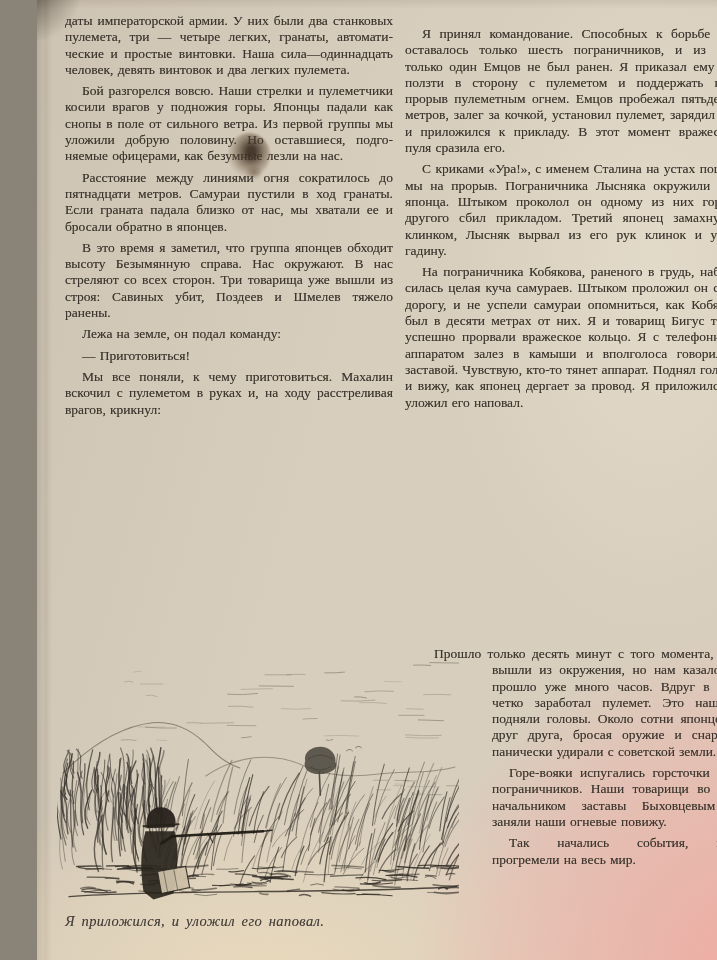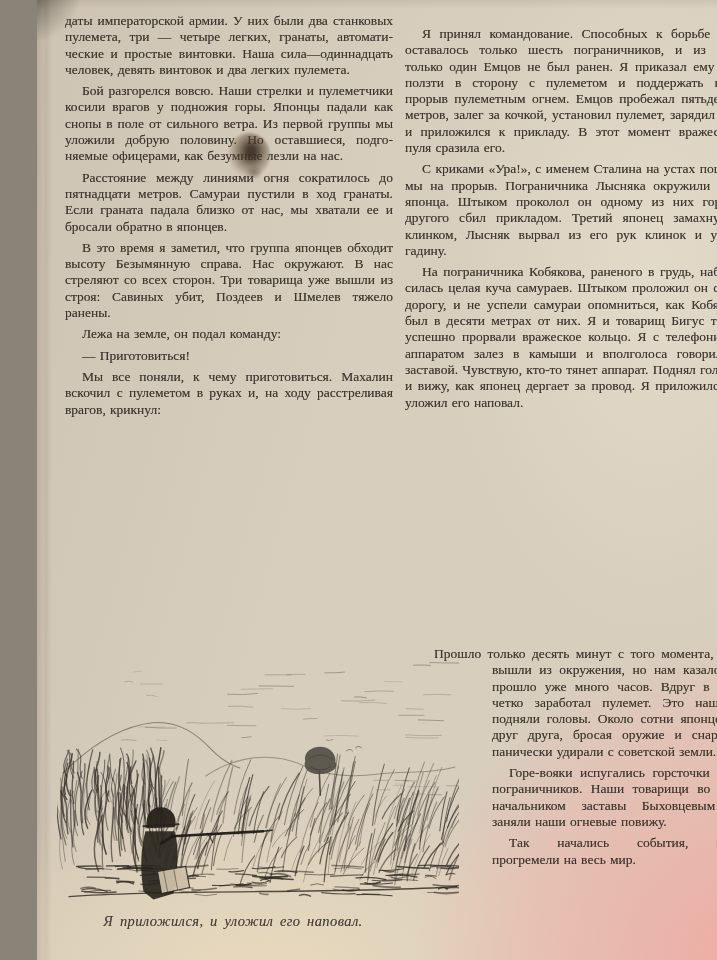--- a/index.html
+++ b/index.html
@@ -20,21 +20,21 @@
   }
   .col{position:absolute;color:#3b352d;font-size:13.5px;line-height:16.3px;
     text-align:justify;text-shadow:0 0 .5px rgba(59,53,45,.5);word-spacing:.06em;}
   .col p{margin:0 0 5px 0;text-indent:17px;hyphens:auto;-webkit-hyphens:auto;}
   .col-left{left:28px;top:13px;width:328px;}
   .col-left p:first-child{text-indent:0;}
   .col-right{left:368px;top:26px;width:333px;}
   .col-narrow{left:455px;top:646px;width:271px;}
   .col-narrow p:first-child{text-indent:-58px;}
   .illustration{position:absolute;left:20px;top:654px;width:402px;height:252px;}
-  .caption{position:absolute;left:28px;top:913px;width:336px;text-align:center;
+  .caption{position:absolute;left:28px;top:913px;width:336px;
     font-style:italic;font-size:14.5px;letter-spacing:.4px;word-spacing:.18em;
     color:#46403a;text-shadow:0 0 .5px rgba(70,64,58,.5);}
   .smudge{position:absolute;left:191px;top:133px;width:42px;height:44px;border-radius:50%;
     background:radial-gradient(ellipse at 55% 42%, rgba(58,45,33,.92) 12%, rgba(88,69,49,.5) 42%, rgba(118,96,70,.22) 62%, rgba(118,96,70,0) 78%);
     filter:blur(1.1px);}
   .smudge-tail{position:absolute;left:208px;top:165px;width:18px;height:15px;border-radius:50%;
     background:radial-gradient(ellipse, rgba(96,76,54,.55), rgba(96,76,54,0) 72%);filter:blur(1.2px);}
   .speck{position:absolute;left:694px;top:5px;width:3px;height:3px;border-radius:50%;
     background:rgba(110,84,66,.55);box-shadow:9px 4px 0 -1px rgba(110,84,66,.5), 3px 9px 0 -1.5px rgba(110,84,66,.35);}
 </style>

